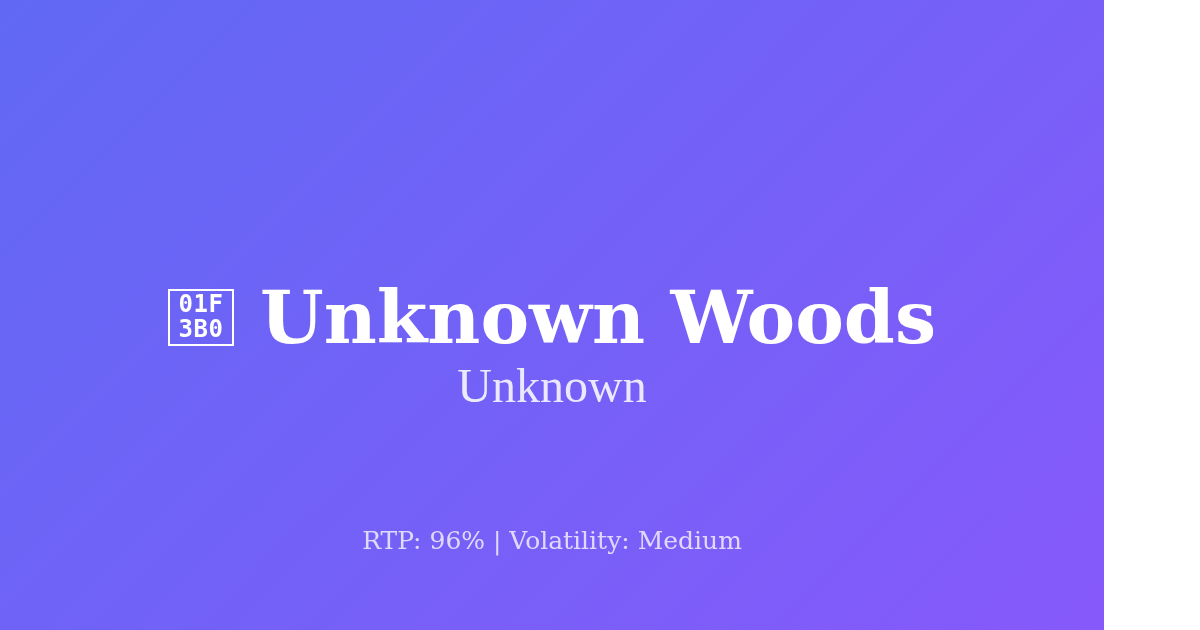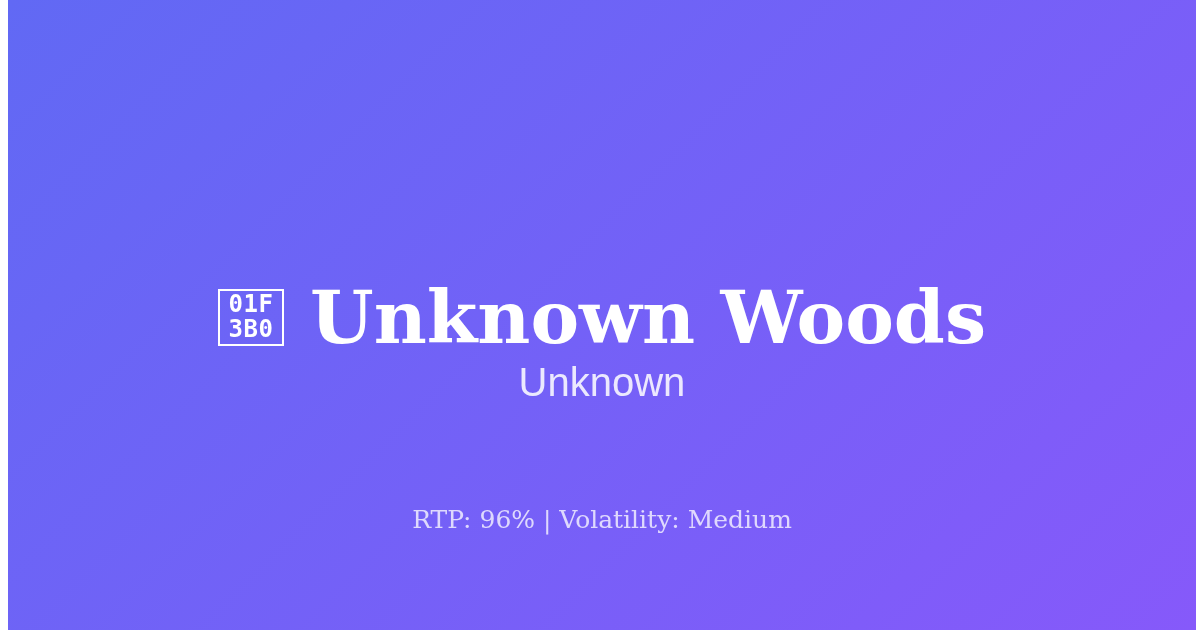--- a/index.html
+++ b/index.html
@@ -10,29 +10,28 @@
 
   body {
     width: 1200px;
     height: 630px;
     overflow: hidden;
     font-family: "DejaVu Serif", "Liberation Serif", serif;
   }
 
   #og-card {
     position: relative;
-    width: 1188px;
+    width: 1104px;
     height: 630px;
     box-sizing: border-box;
     background: linear-gradient(135deg, #6169F4 0%, #8659FA 100%);
     display: flex;
     flex-direction: column;
     align-items: center;
     justify-content: flex-start;
-    margin-left: 8px;
   }
 
   
 
   .title-row {
     position: absolute;
     left: 0;
     right: 0;
     top: 232px;
     display: flex;
@@ -77,35 +76,35 @@
   }
 
   
 
   .provider {
     position: absolute;
     left: 0;
     right: 0;
     top: 362px;
     text-align: center;
-    font-family: Liberation Sans, sans-serif;
+    font-family: Liberation Serif, serif;
     font-weight: 400;
-    font-size: 40px;
+    font-size: 48px;
     line-height: 1;
     color: rgba(255, 255, 255, 0.86);
     white-space: nowrap;
   }
 
   
 
   .meta-line {
     position: absolute;
     left: 0;
     right: 0;
-    top: 507px;
+    top: 528px;
     text-align: center;
     font-family: "DejaVu Serif", "Liberation Serif", serif;
     font-weight: 400;
     font-size: 25px;
     line-height: 1;
     color: rgba(255, 255, 255, 0.76);
     white-space: nowrap;
   }
 </style>
 </head>

